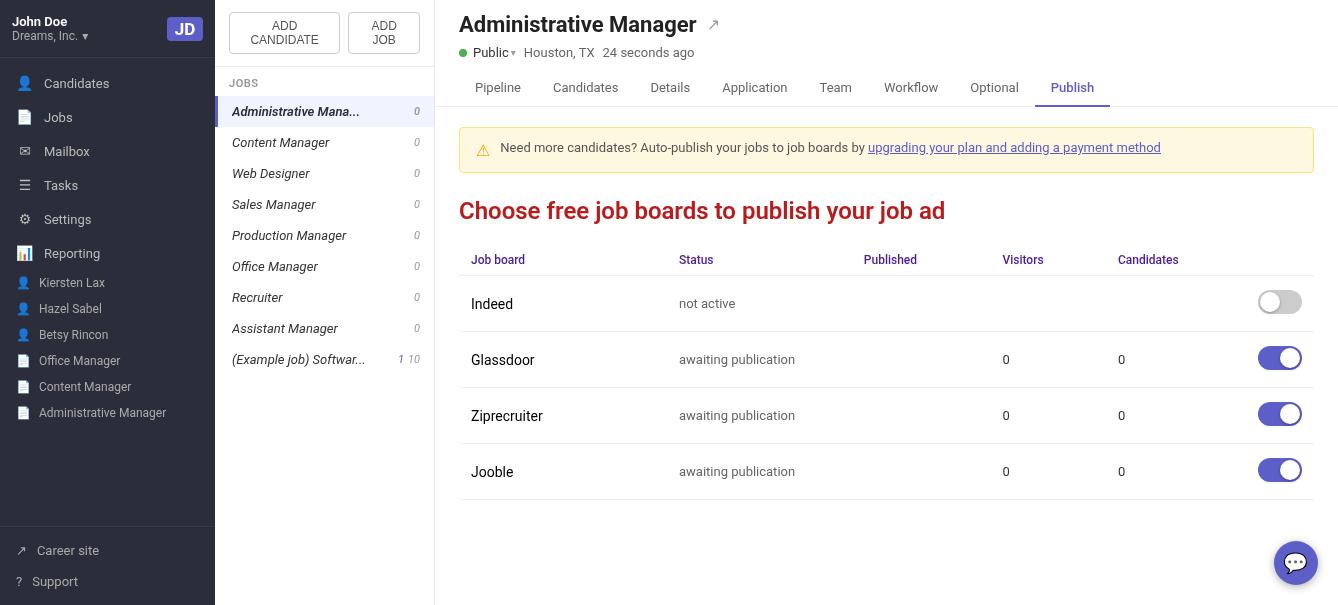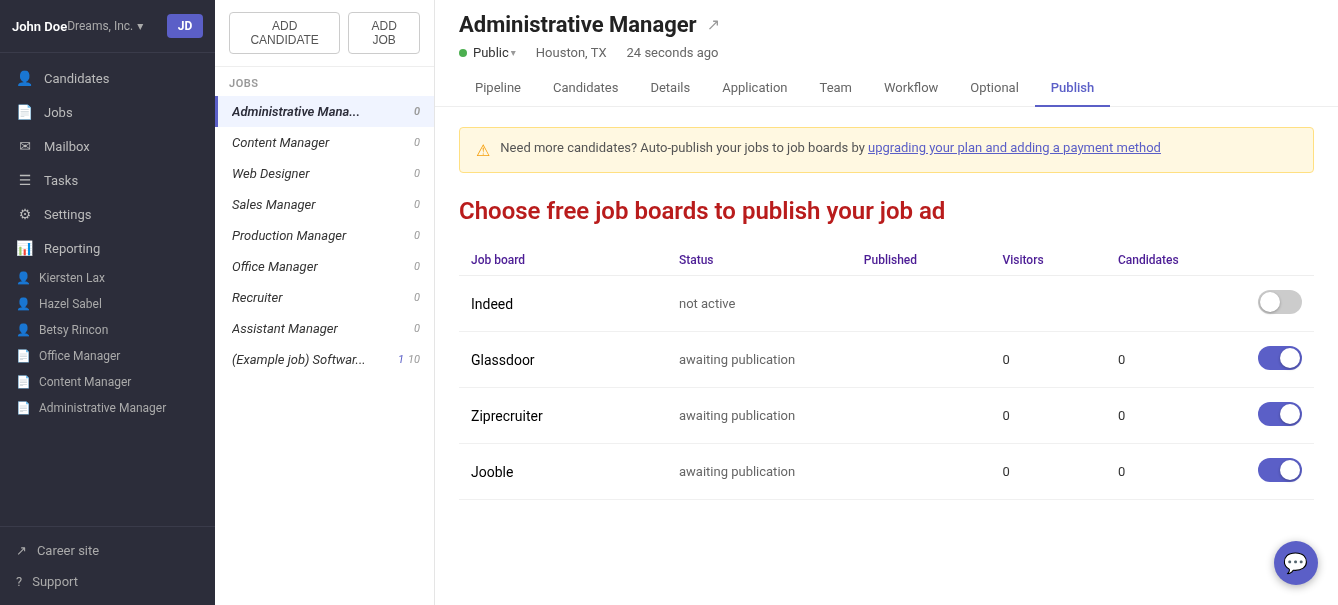--- a/index.html
+++ b/index.html
@@ -16,26 +16,26 @@
       height: 605px;
       overflow-y: auto;
     }
     .sidebar-header {
       display: flex;
       align-items: center;
       justify-content: space-between;
       padding: 14px 12px;
       border-bottom: 1px solid #3a3b4a;
     }
-    .sidebar-user-info { display: flex; flex-direction: row; }
+    .sidebar-user-info { display: flex; flex-direction: column; }
     .sidebar-user-name { color: #fff; font-size: 13px; font-weight: 600; }
     .sidebar-company { color: #aaa; font-size: 12px; display: flex; align-items: center; gap: 4px; }
     .sidebar-avatar {
       width: 36px; height: 24px; background: #5b5fc7; border-radius: 4px;
-      color: #fff; font-size: 12px; font-weight: 700;
+      color: #fff; font-size: 17px; font-weight: 700;
       display: flex; align-items: center; justify-content: center;
     }
     .sidebar-nav { padding: 8px 0; flex: 1; }
     .sidebar-nav-item {
       display: flex; align-items: center; gap: 10px;
       padding: 9px 16px; color: #bbb; cursor: pointer; font-size: 13px;
       transition: background 0.15s;
     }
     .sidebar-nav-item .nav-icon { font-size: 14px; width: 18px; text-align: center; }
 
@@ -93,21 +93,21 @@
     }
     .main-header {
       padding: 12px 24px 0;
       border-bottom: 1px solid #eee;
     }
     .job-title-row {
       display: flex; align-items: center; gap: 10px; margin-bottom: 8px;
     }
     .job-main-title { font-size: 22px; font-weight: 700; color: #222; }
     .share-icon { color: #999; font-size: 16px; cursor: pointer; }
-    .job-meta { display: flex; align-items: center; gap: 20px; padding-bottom: 10px; color: #666; font-size: 13px; }
+    .job-meta { display: flex; align-items: center; gap: 8px; padding-bottom: 10px; color: #666; font-size: 13px; }
     .status-dot { width: 8px; height: 8px; background: #4caf50; border-radius: 50%; display: inline-block; margin-right: 4px; }
     .status-label { display: flex; align-items: center; color: #333; }
     .status-dropdown { display: flex; align-items: center; gap: 2px; cursor: pointer; }
     .chevron-sm { font-size: 10px; color: #999; }
 
     .main-tabs {
       display: flex; gap: 0; border-bottom: none;
     }
     .tab {
       padding: 10px 16px; font-size: 13px; color: #666; cursor: pointer;

